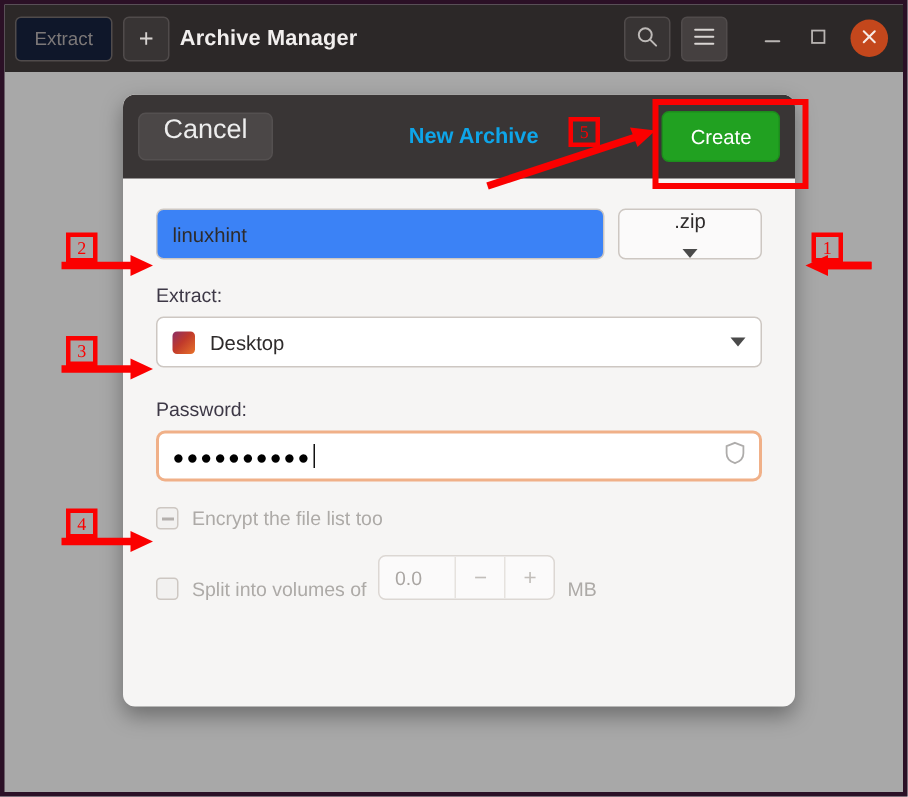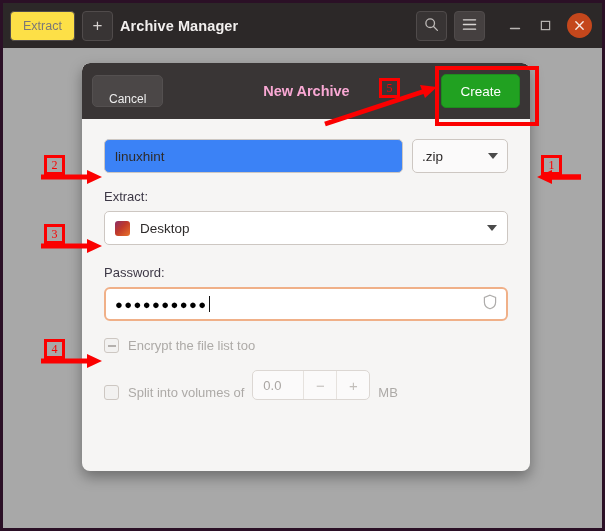--- a/index.html
+++ b/index.html
@@ -30,21 +30,21 @@
     border-radius: 4px;
     background: #383434;
     color: #d6d2d0;
     font-size: 12.5px;
     display: flex;
     align-items: center;
     justify-content: center;
     padding: 0 12px;
     margin-right: 7px;
   }
-  .hb-btn.disabled { color: #7c7878; background: #fde047; }
+  .hb-btn.disabled { color: #7c7878; background: #0f172a; }
   .hb-icon-btn {
     width: 31px; height: 30px;
     padding: 0;
   }
   #hb-title {
     flex: 1;
     text-align: left;
     color: #f2efee;
     font-size: 14.5px;
     font-weight: bold;
@@ -83,27 +83,27 @@
     border-top-left-radius: 8px;
     border-top-right-radius: 8px;
   }
   #cancel-btn {
     height: 32px;
     padding: 0 16px;
     border: 1px solid #545050;
     border-radius: 5px;
     background: #4b4747;
     color: #ededed;
-    font-size: 12px;
-    display: flex; align-items: flex-end;
+    font-size: 18px;
+    display: flex; align-items: flex-start;
   }
   #dialog-title {
     flex: 1;
     text-align: center;
-    color: #f9a8d4;
+    color: #0ea5e9;
     font-size: 14.5px;
     font-weight: bold;
     padding-left: 8px;
   }
   #create-btn {
     height: 32px;
     padding: 16px 18px;
     border-radius: 5px;
     background: #21a121;
     border: 1px solid #1d8c1d;
@@ -139,20 +139,21 @@
     margin-left: 9px;
     border: 1px solid #cdc7c2;
     border-radius: 5px;
     background: #fbfafa;
     display: flex;
     align-items: center;
     justify-content: space-between;
     padding: 0 9px;
     font-size: 13.5px;
     color: #2e2b2b;
+    flex-direction: column;
   }
   .caret-down {
     width: 0; height: 0;
     border-left: 5px solid transparent;
     border-right: 5px solid transparent;
     border-top: 6px solid #4a4a4a;
   }
 
   #location-dropdown {
     height: 34px;

